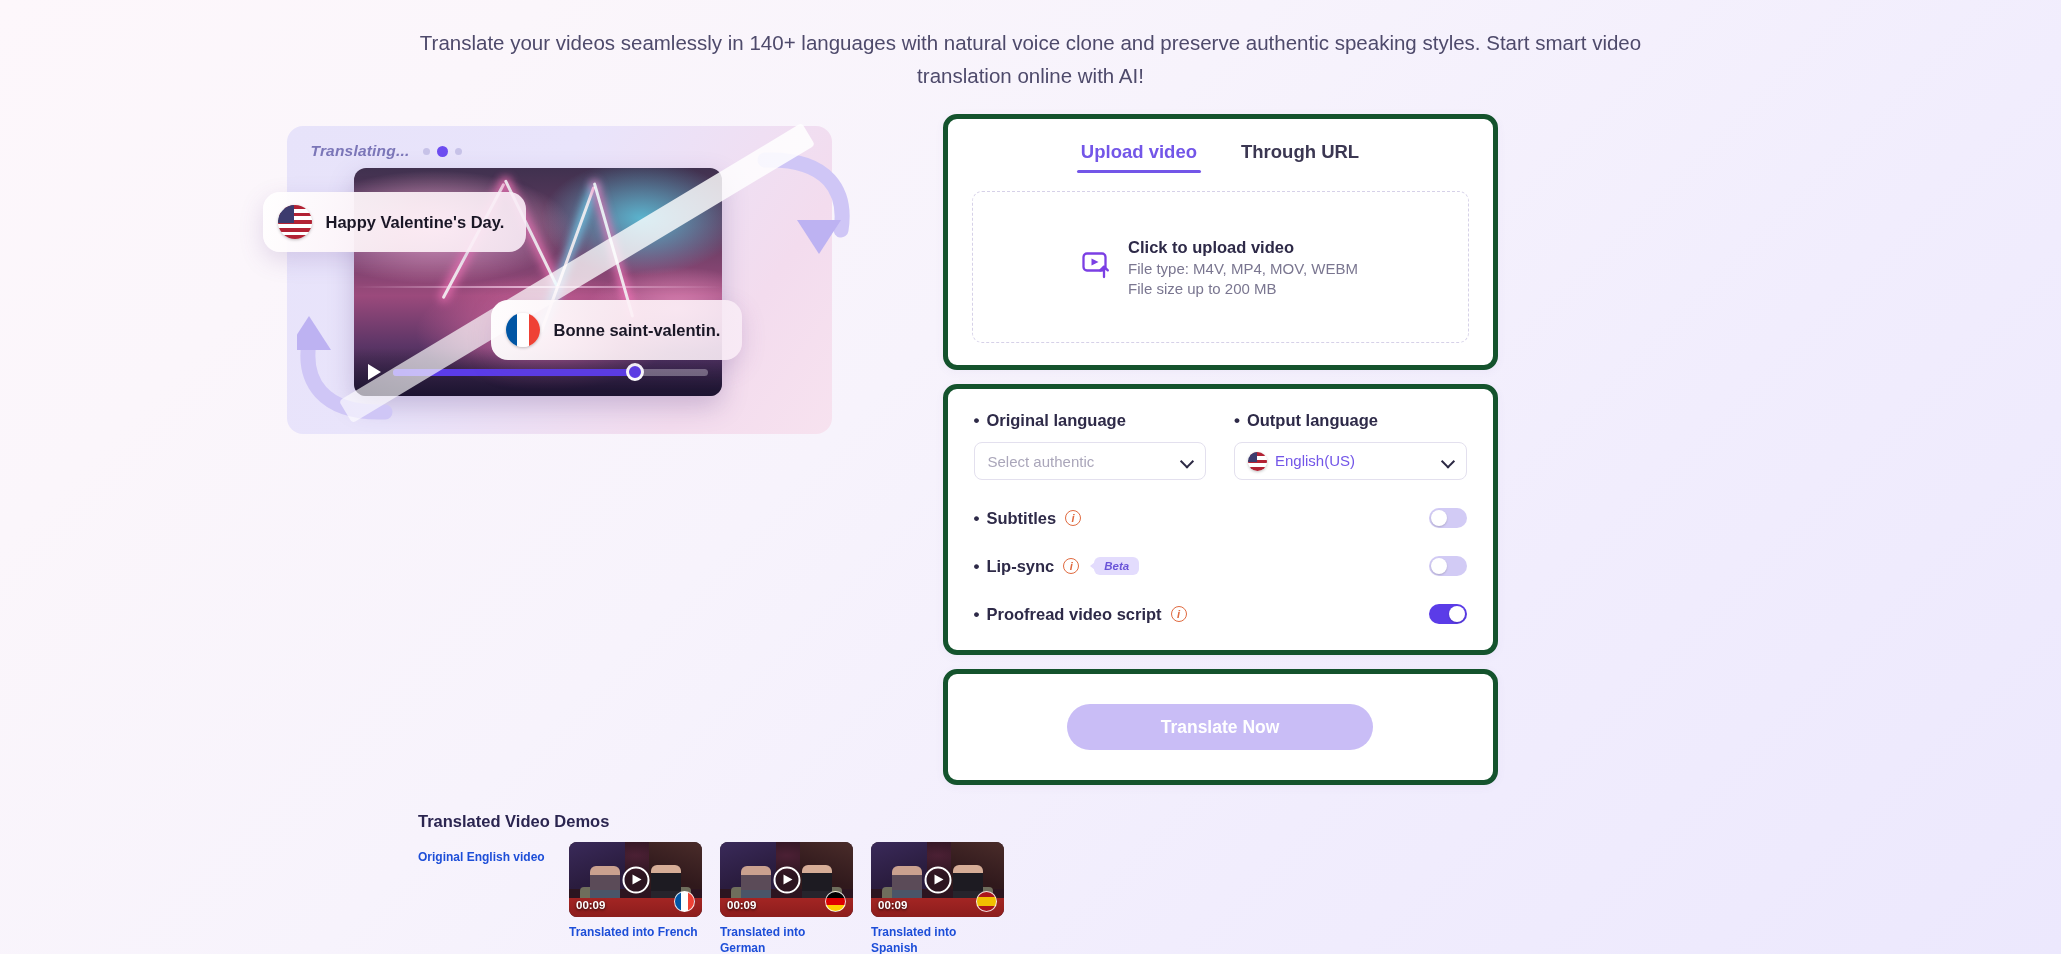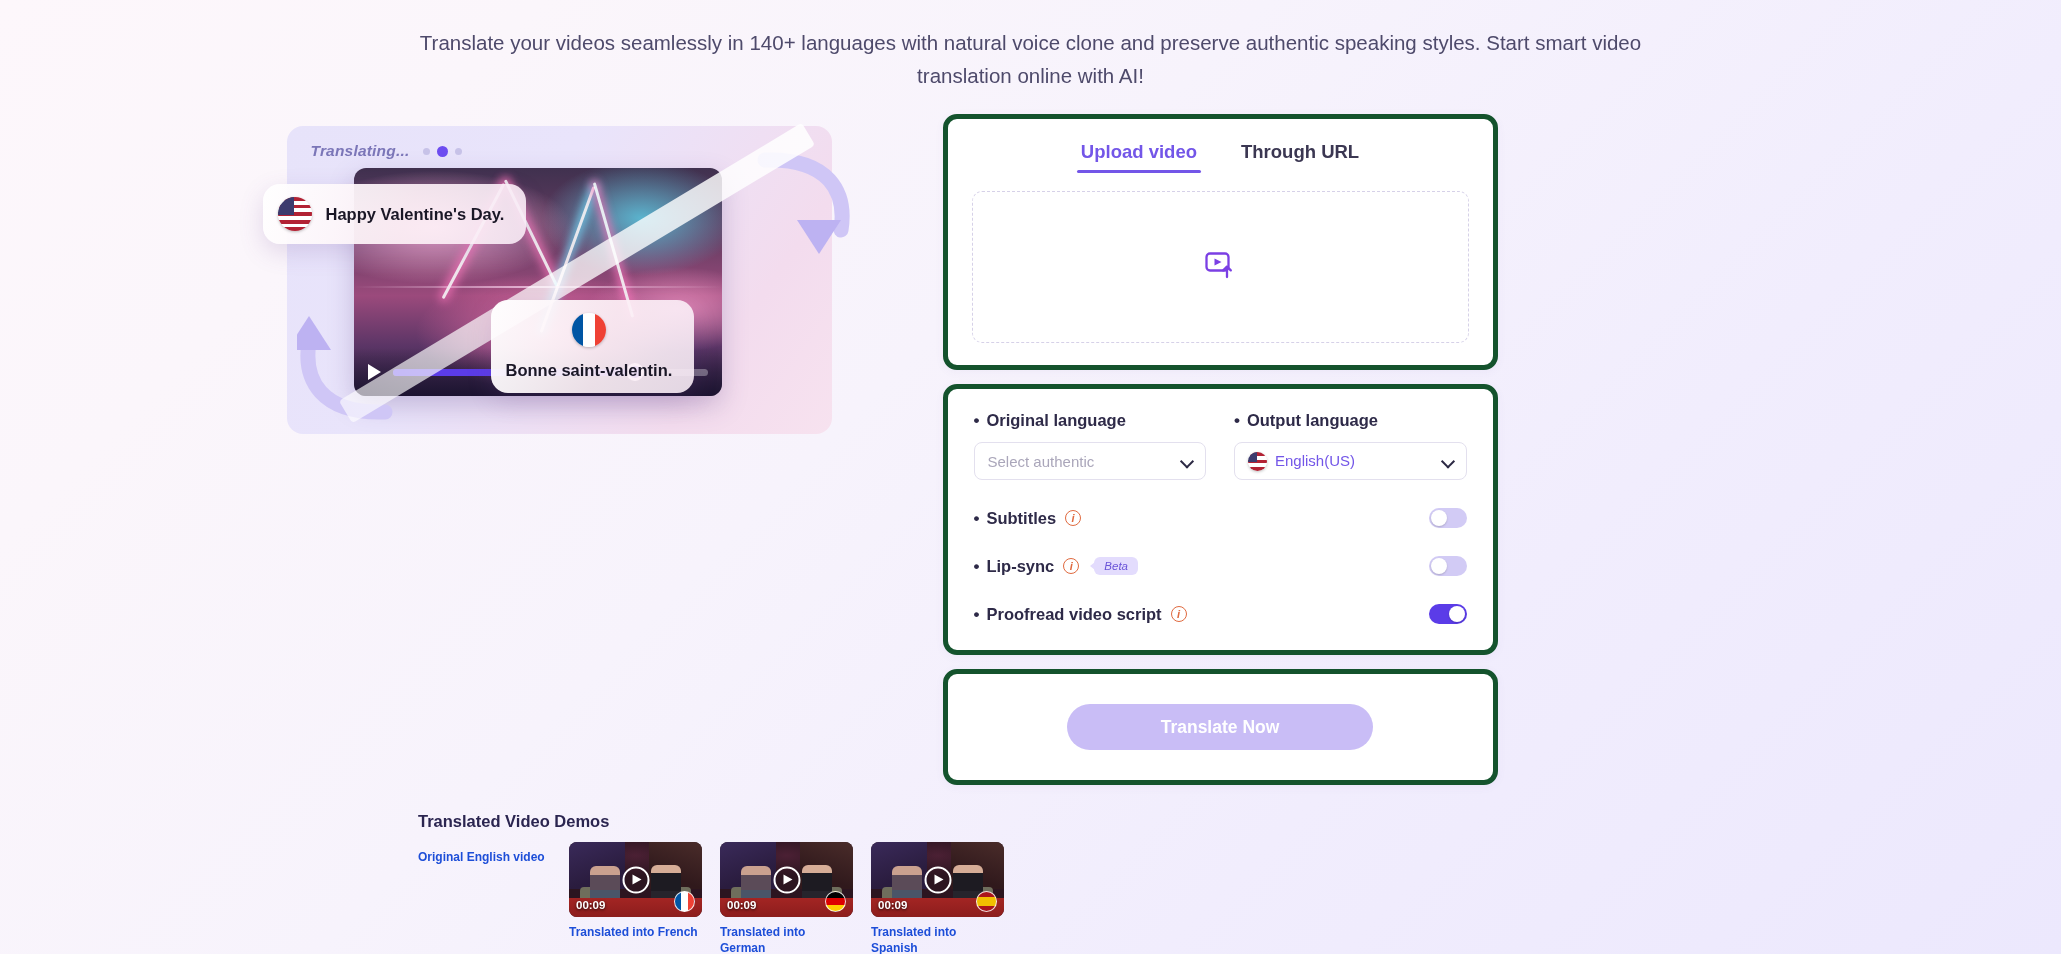--- a/index.html
+++ b/index.html
@@ -138,22 +138,22 @@
     position: absolute;
     display: flex; align-items: center; gap: 14px;
     padding: 13px 22px 13px 15px;
     border-radius: 17px;
     background: linear-gradient(110deg, rgba(255,255,255,.96) 0%, rgba(252,240,246,.92) 55%, rgba(248,235,246,.9) 100%);
     box-shadow: 0 8px 24px rgba(110,70,150,.18);
     font-size: 16.5px; font-weight: 600; color: #1a1726;
     white-space: nowrap;
     z-index: 8;
   }
-  .bubble.b-src { left: -6px; top: 66px; }
-  .bubble.b-dst { left: 222px; top: 182px; flex-direction: column; }
+  .bubble.b-src { left: -6px; top: 74px; }
+  .bubble.b-dst { left: 222px; top: 182px; }
   .flag-circle {
     width: 34px; height: 34px; border-radius: 50%;
     overflow: hidden; flex: 0 0 auto;
     box-shadow: 0 1px 3px rgba(0,0,0,.25);
     position: relative;
   }
   .flag-us {
     background:
       repeating-linear-gradient(180deg, #b22234 0, #b22234 3.8px, #fff 3.8px, #fff 7.6px);
   }
@@ -288,21 +288,21 @@
     display: inline-flex; align-items: center; justify-content: center;
     line-height: 1;
     flex: 0 0 auto;
     cursor: pointer;
   }
   .beta-badge {
     position: relative;
     margin-left: 6px;
     background: #e3dcfd;
     color: #6a54d8;
-    font-size: 11.5px; font-weight: 400; font-style: italic;
+    font-size: 11.5px; font-weight: 700; font-style: italic;
     padding: 3px 10px;
     border-radius: 6px;
   }
   .beta-badge::before {
     content: ""; position: absolute; left: -4px; top: 50%;
     transform: translateY(-50%);
     border-top: 4px solid transparent;
     border-bottom: 4px solid transparent;
     border-right: 5px solid #e3dcfd;
   }
@@ -479,20 +479,25 @@
       </div>
       <div class="dropzone">
         <span class="upload-icon">
           <svg width="30" height="28" viewBox="0 0 30 28">
             <rect x="1.5" y="2.5" width="22" height="17" rx="3.5" fill="none" stroke="#7b3fe4" stroke-width="2.3"></rect>
             <path d="M9.5 7.5 L16.5 11 L9.5 14.5 Z" fill="#7b3fe4"></path>
             <path d="M22 26 L22 16" stroke="#7b3fe4" stroke-width="2.3" stroke-linecap="round"></path>
             <path d="M18.2 19.4 L22 15.6 L25.8 19.4" fill="none" stroke="#7b3fe4" stroke-width="2.3" stroke-linecap="round" stroke-linejoin="round"></path>
           </svg>
         </span>
+        <span class="dz-text">
+          <span class="dz-title">Click to upload video</span>
+          <span class="dz-line">File type: M4V, MP4, MOV, WEBM</span>
+          <span class="dz-line">File size up to 200 MB</span>
+        </span>
       </div>
     </div>
 
     <div class="card card-settings">
       <div class="lang-row">
         <div class="lang-col">
           <div class="field-label">Original language</div>
           <div class="select-box">
             <span class="select-placeholder">Select authentic</span>
             <span class="chev"></span>

